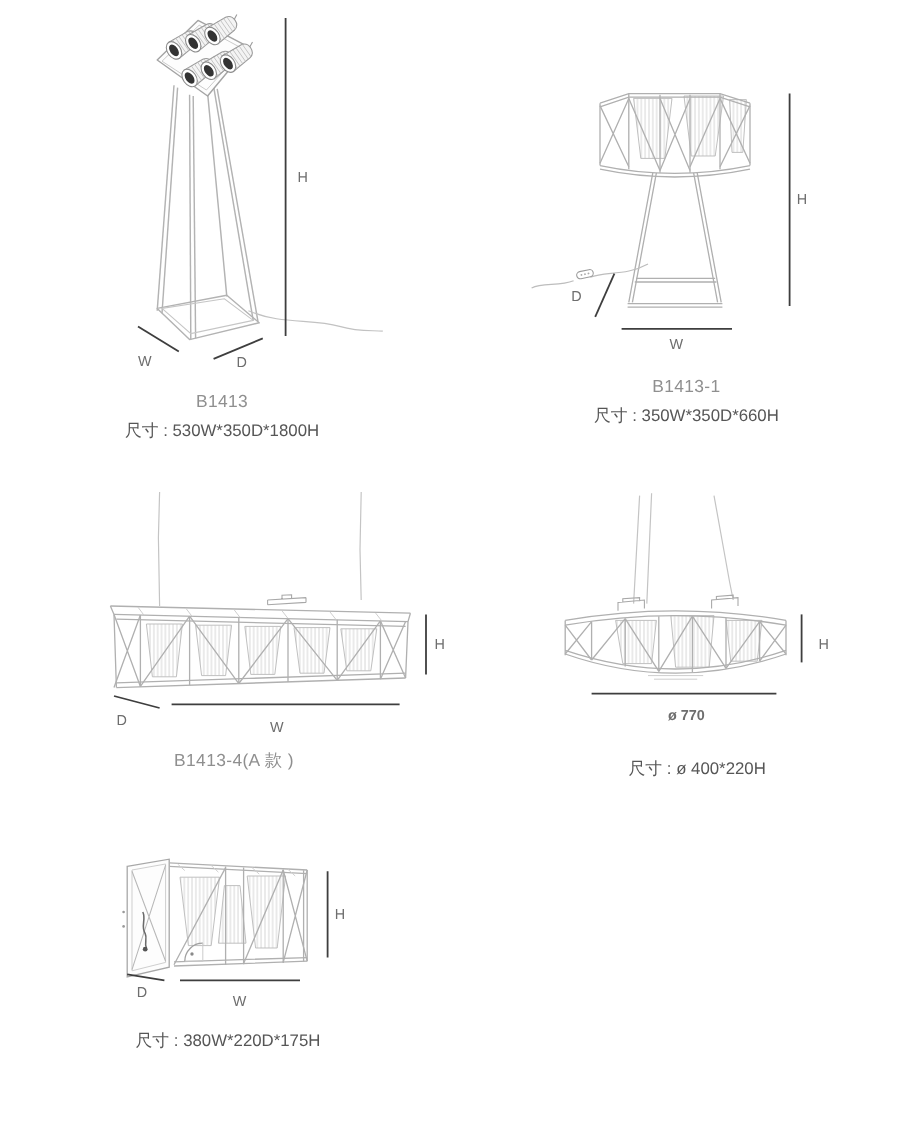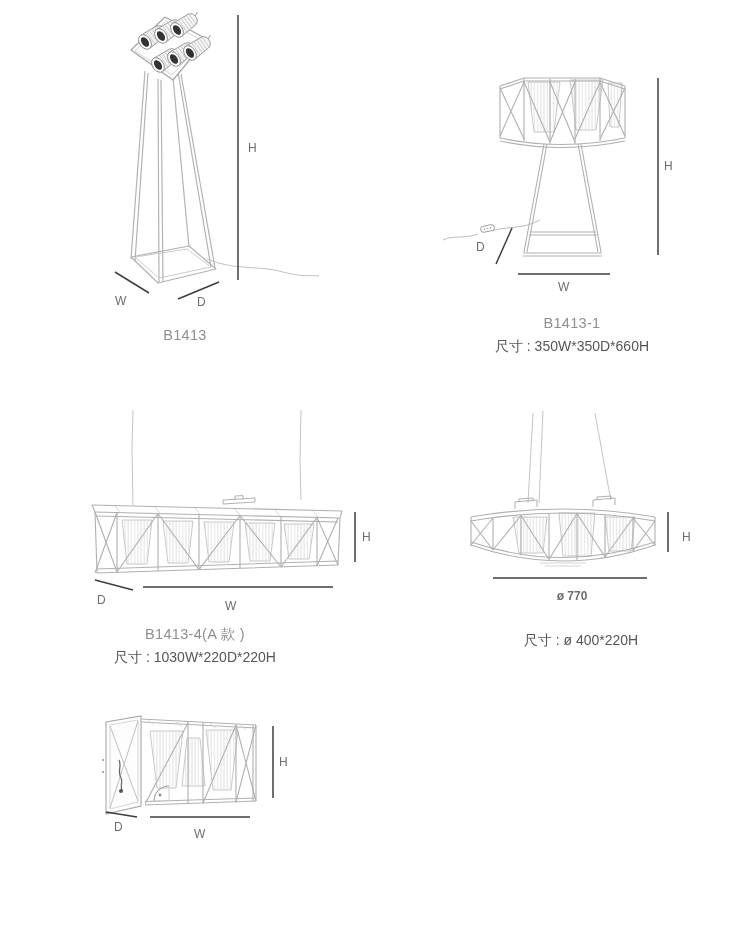--- a/index.html
+++ b/index.html
@@ -61,20 +61,21 @@
       <path d="M20,264 L54,285"></path>
       <path d="M83,291 L124,274"></path>
     </g>
   </svg>
   <span class="dim-label" style="left:153px;top:134px;">H</span>
   <span class="dim-label" style="left:20px;top:287px;">W</span>
   <span class="dim-label" style="left:102px;top:288px;">D</span>
 </div>
 <div class="caption" style="left:75px;top:327px;width:220px;">
   <div class="code">B1413</div>
+  <div class="size">尺寸 : 530W*350D*1800H</div>
 </div>
 
 <div class="product" style="left:440px;top:62px;width:265px;height:250px;">
   <svg class="drawing" width="265" height="250" viewBox="0 0 265 250">
     <defs>
       <pattern id="plA" width="3.2" height="8" patternUnits="userSpaceOnUse">
         <path d="M1.6,0 V8" stroke="#d4d4d4" stroke-width="0.8"></path>
       </pattern>
     </defs>
 
@@ -160,21 +161,20 @@
       <path d="M58,179 L248,179"></path>
       <path d="M270,104 L270,154"></path>
     </g>
   </svg>
   <span class="dim-label" style="left:12px;top:186px;">D</span>
   <span class="dim-label" style="left:140px;top:192px;">W</span>
   <span class="dim-label" style="left:277px;top:123px;">H</span>
 </div>
 <div class="caption" style="left:85px;top:626px;width:220px;">
   <div class="code">B1413-4(A 款 )</div>
-  <div class="size">尺寸 : 1030W*220D*220H</div>
 </div>
 
 <div class="product" style="left:455px;top:405px;width:255px;height:215px;">
   <svg class="drawing" width="255" height="215" viewBox="0 0 255 215">
     <defs>
       <pattern id="plC" width="3.2" height="8" patternUnits="userSpaceOnUse">
         <path d="M1.6,0 V8" stroke="#d4d4d4" stroke-width="0.8"></path>
       </pattern>
     </defs>
 
@@ -248,13 +248,14 @@
       <path d="M18,114 L49,119"></path>
       <path d="M62,119 L162,119"></path>
       <path d="M185,28 L185,100"></path>
     </g>
   </svg>
   <span class="dim-label" style="left:26px;top:123px;">D</span>
   <span class="dim-label" style="left:106px;top:130px;">W</span>
   <span class="dim-label" style="left:191px;top:58px;">H</span>
 </div>
 <div class="caption" style="left:80px;top:853px;width:220px;">
+  <div class="size">尺寸 : 380W*220D*175H</div>
 </div>
 
 </body></html>

